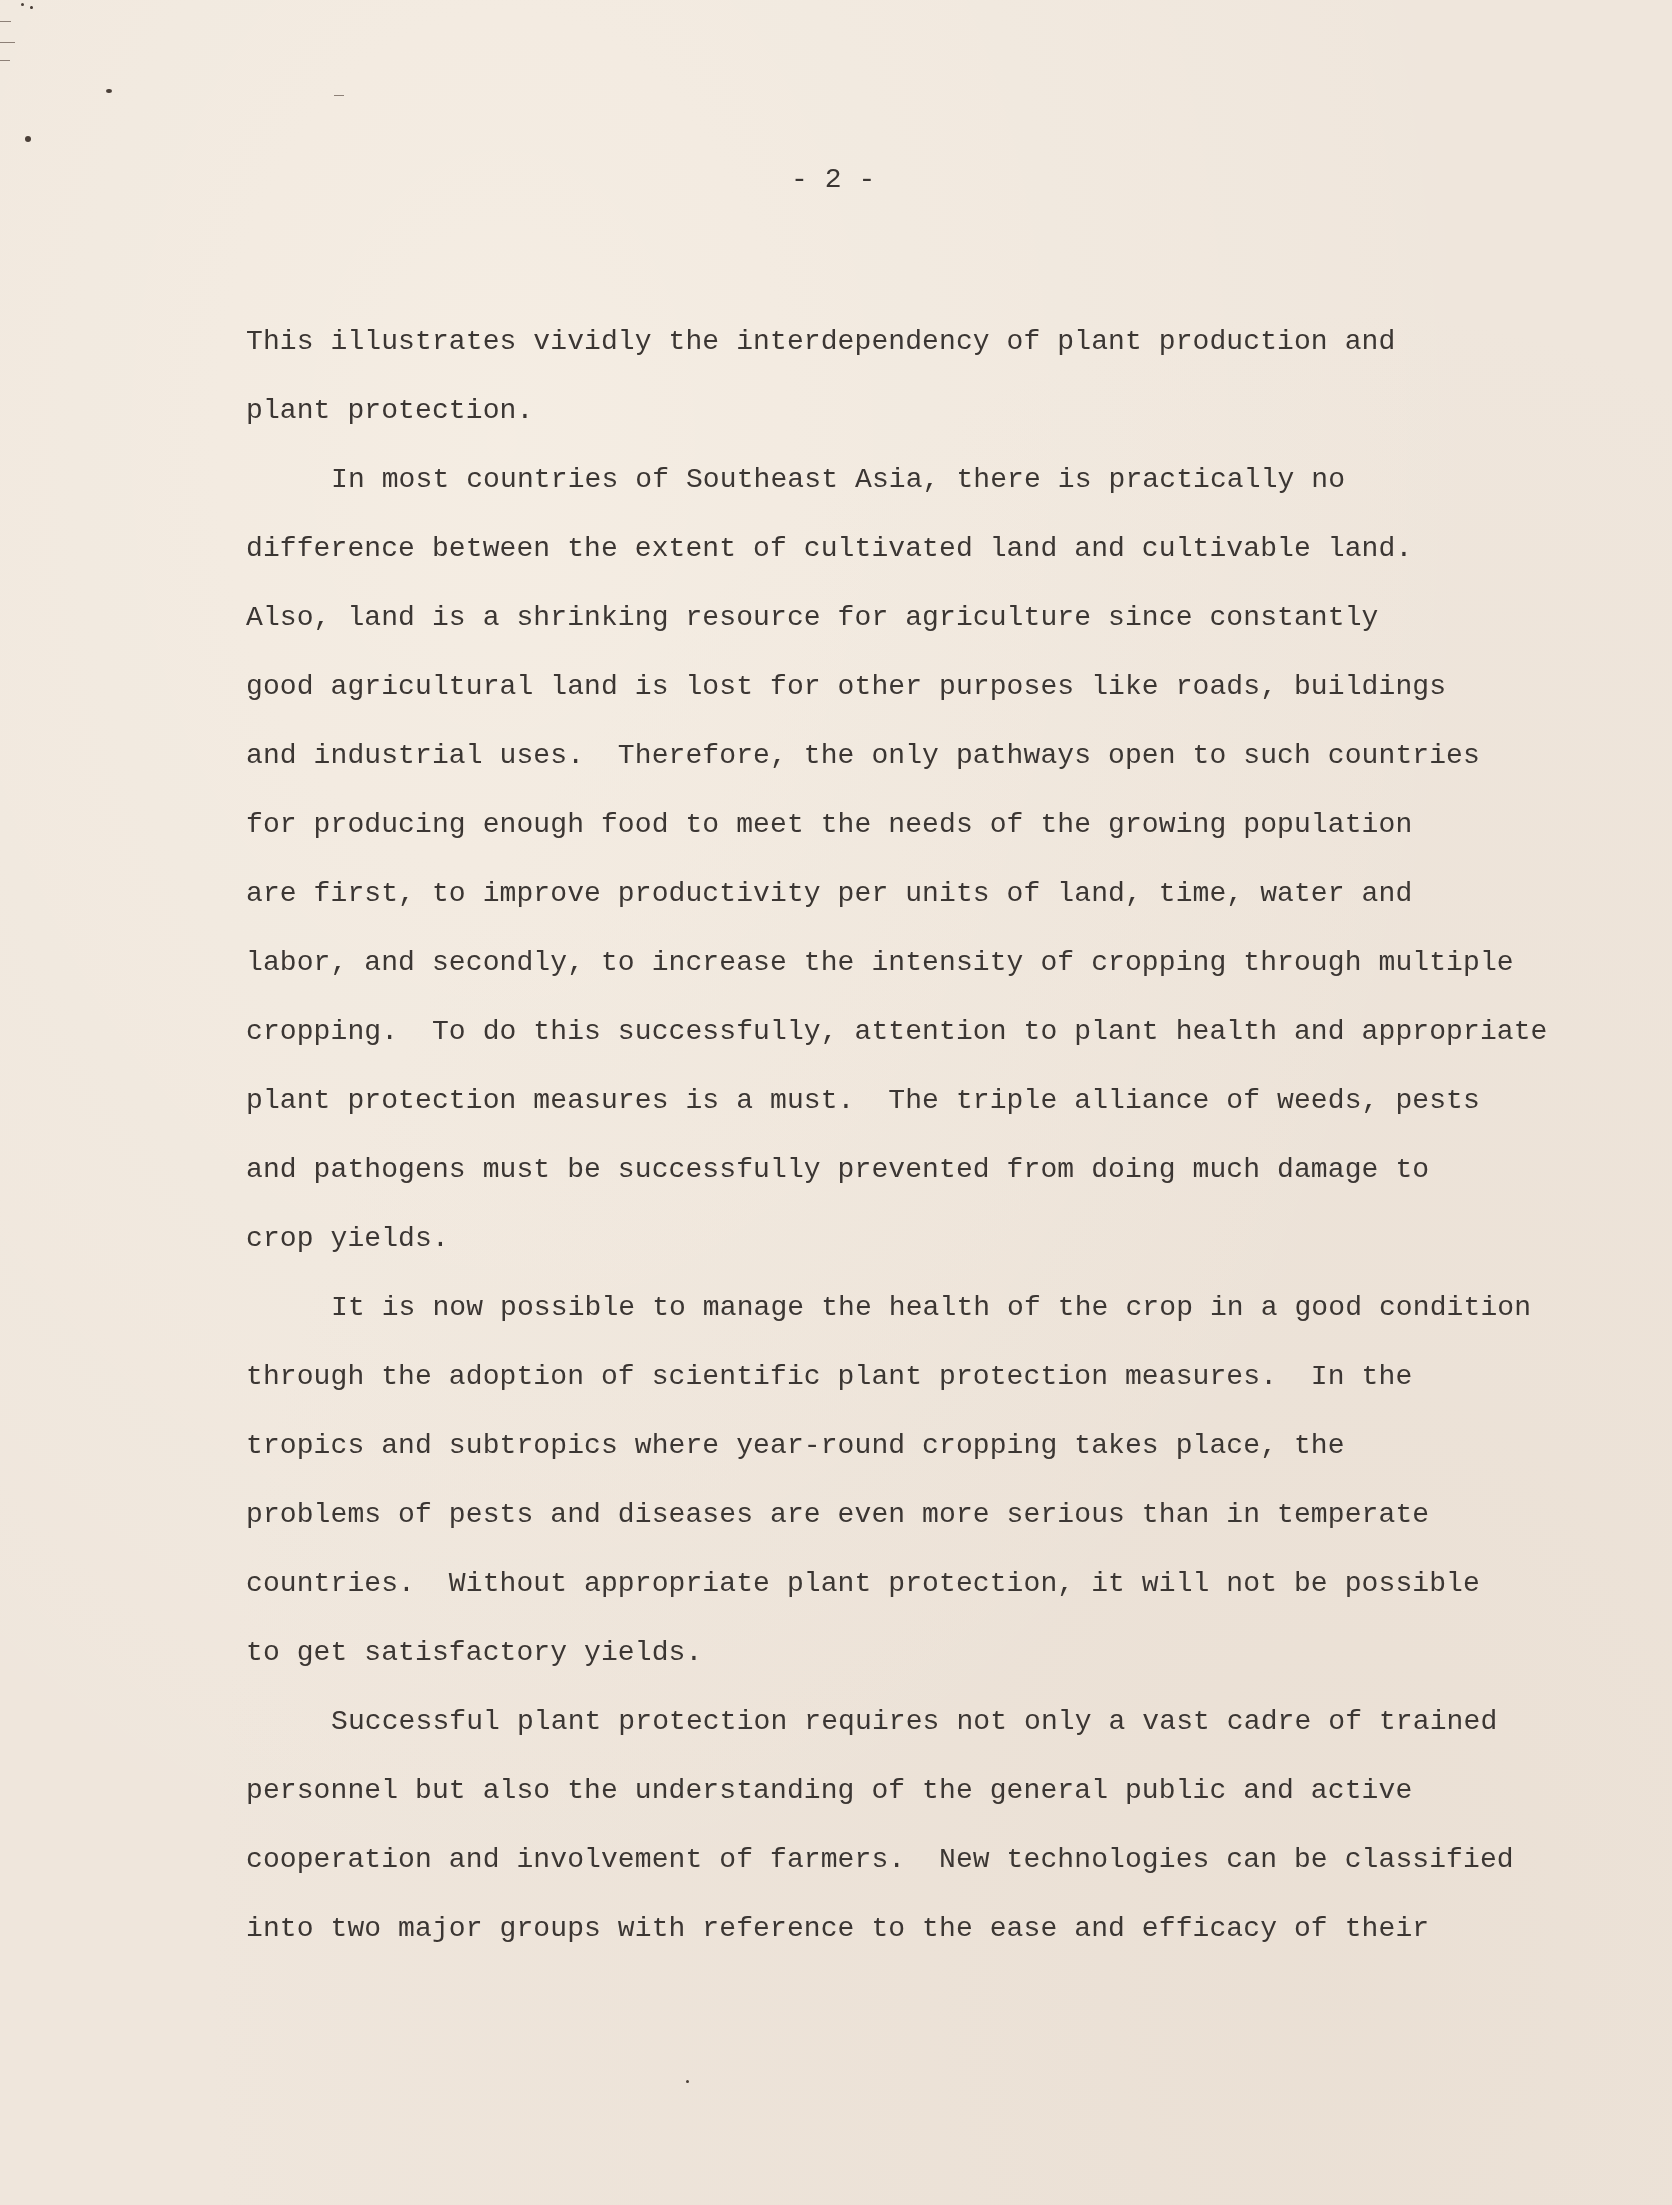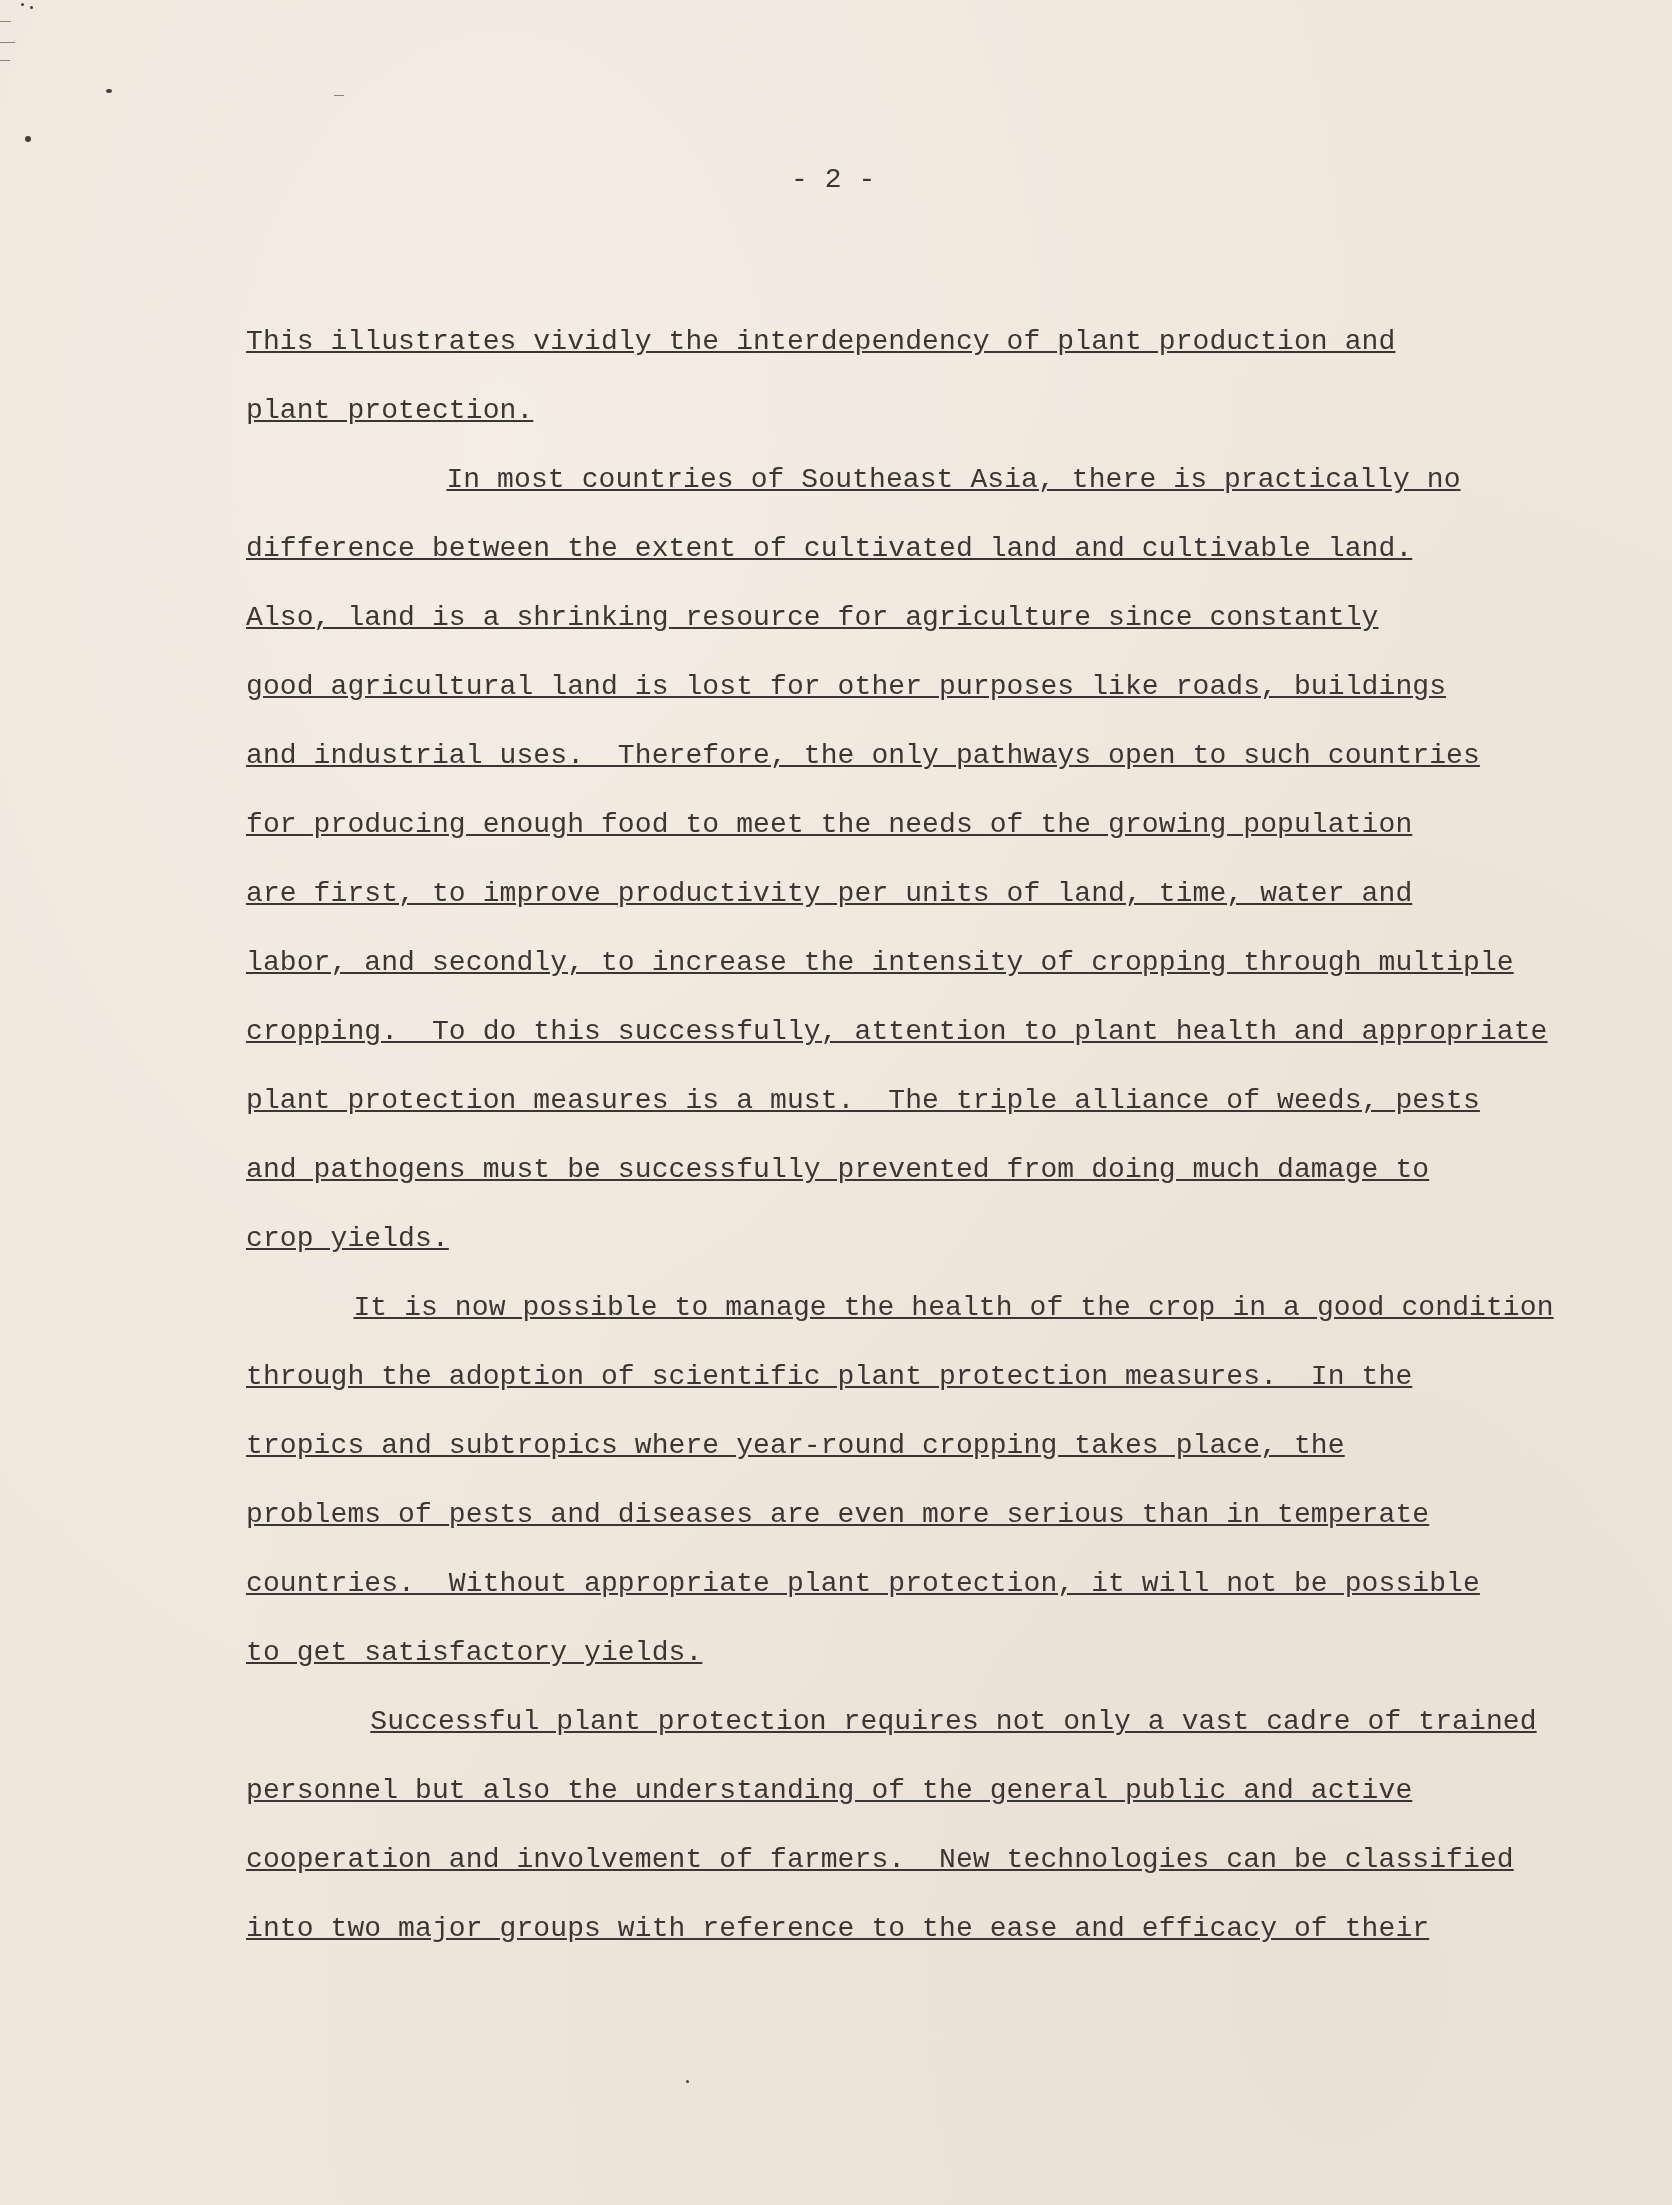--- a/index.html
+++ b/index.html
@@ -33,30 +33,28 @@
     .page-number {
       position: absolute;
       left: 791px;
       top: 164px;
     }
     .body-text {
       position: absolute;
       left: 246px;
       top: 321px;
       width: 1330px;
-      text-decoration: underline;
     }
     .line {
       display: block;
       height: 69px;
       line-height: 41px;
     }
     .indent {
       padding-left: 85px;
-      text-align: center;
     }
     .speck {
       position: absolute;
       border-radius: 50%;
       background: #4a3f38;
     }
     .tick-mark {
       position: absolute;
       height: 1.4px;
       background: #8d8077;

